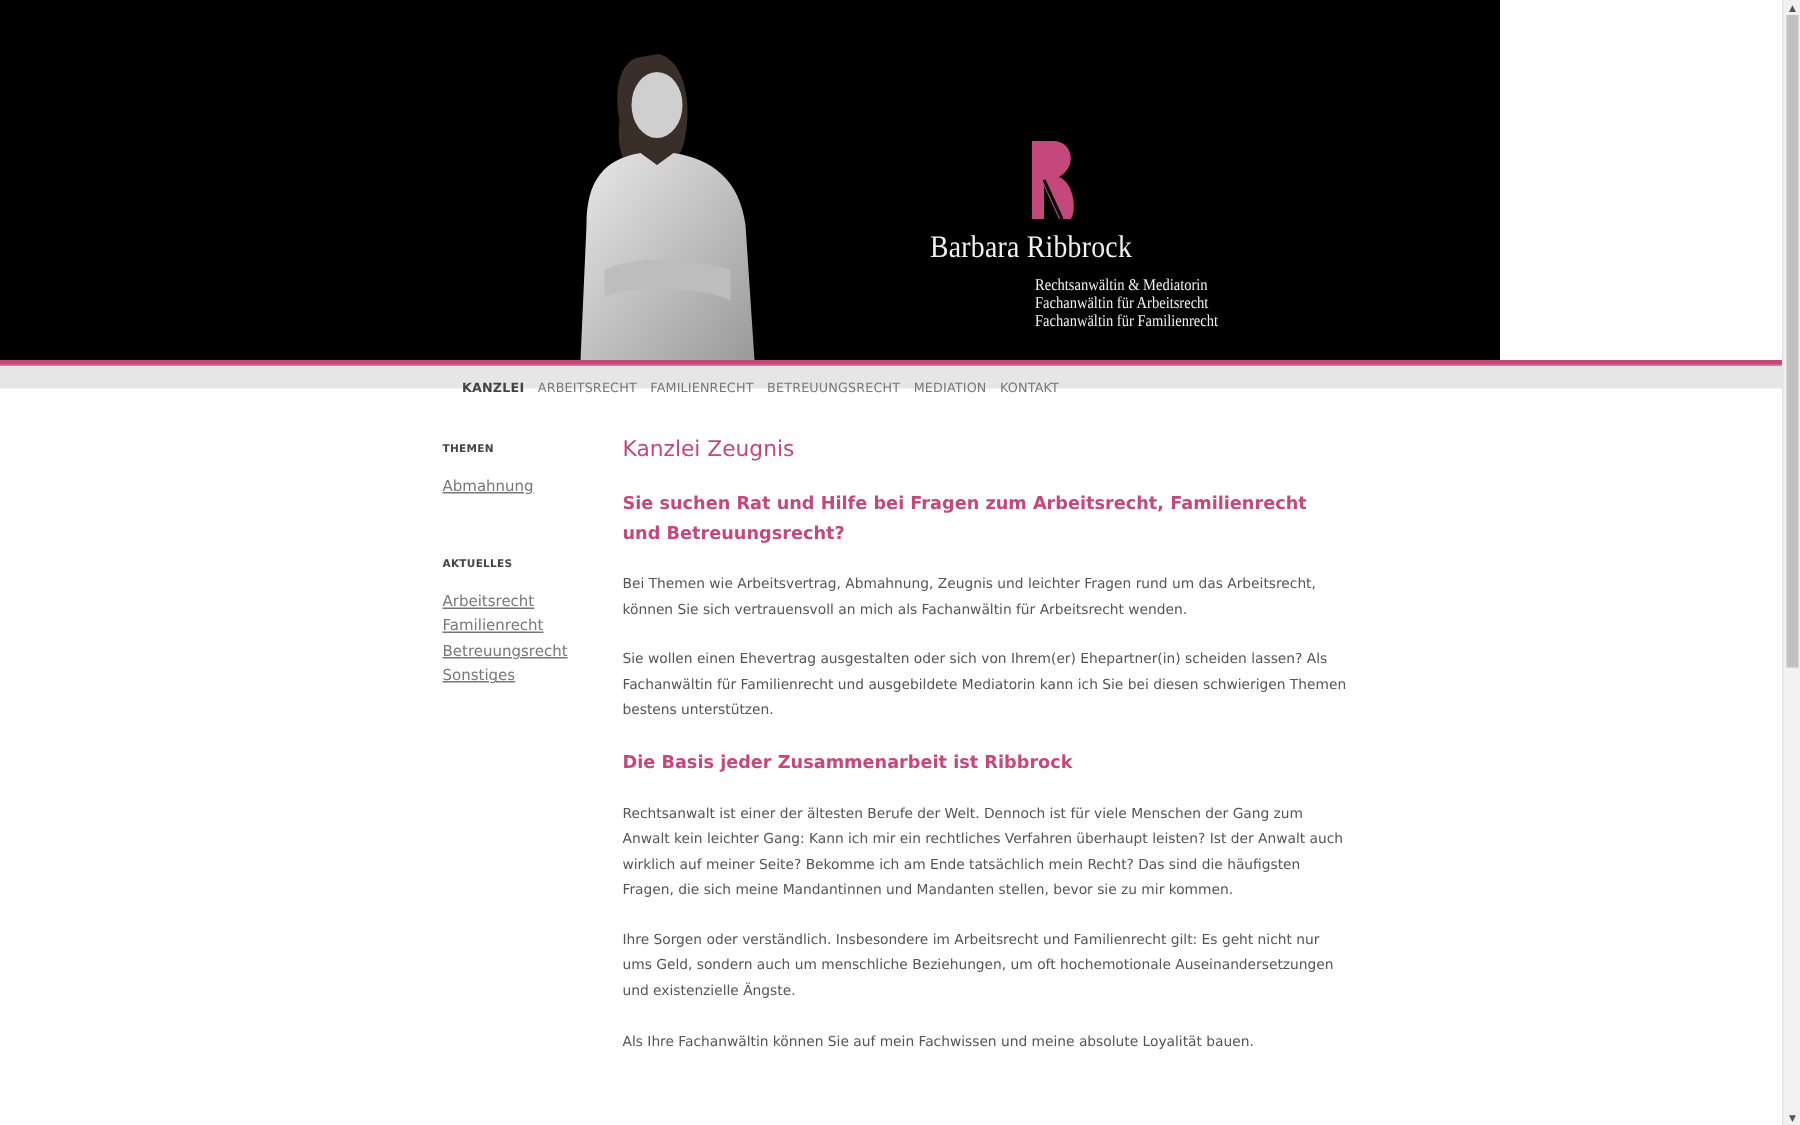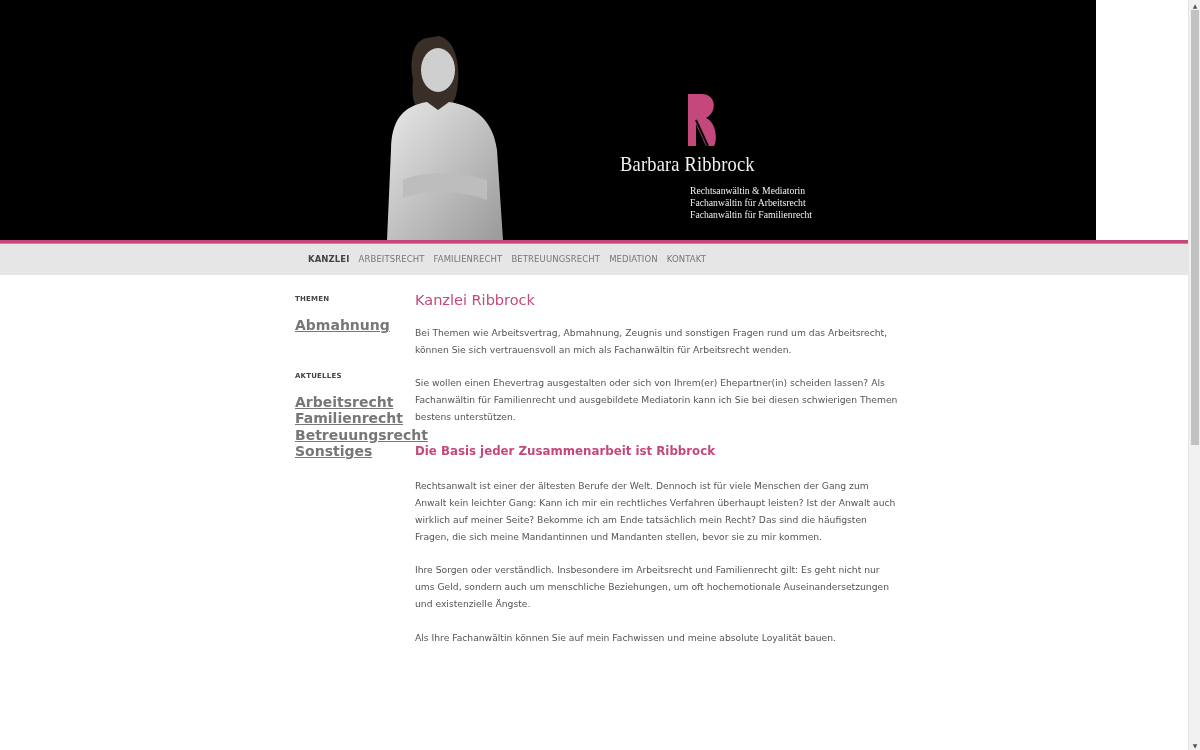--- a/index.html
+++ b/index.html
@@ -1,20 +1,20 @@
 <!DOCTYPE html>
 <html><head>
   <meta charset="utf-8">
   <style>
     * { box-sizing: border-box; margin: 0; padding: 0; }
     html, body { width: 1200px; height: 750px; overflow: hidden; background: #fff; }
     body { font-family: "DejaVu Sans", "Liberation Sans", sans-serif; color: #555; position: relative; }
 
     .header {
-      position: absolute; left: 0; top: 0; width: 1096px; height: 240px;
+      position: absolute; left: 0; top: 0; width: 1000px; height: 240px;
       background: #000; overflow: hidden;
     }
     .portrait {
       position: absolute; left: 383px; top: 30px; width: 122px; height: 210px;
     }
     .logo-mark {
       position: absolute; left: 684px; top: 92px; width: 36px; height: 56px;
     }
     .brand-name {
       position: absolute; left: 620px; top: 152px;
@@ -27,37 +27,37 @@
       font-family: "Liberation Serif", "DejaVu Serif", serif;
       font-size: 11px; line-height: 12px; color: #f2f2f2; white-space: nowrap;
       transform: scaleX(0.88); transform-origin: left top;
     }
     .pink-rule {
       position: absolute; left: 0; top: 240px; width: 1188px; height: 4px;
       background: #c5487d;
       border-bottom: 1px solid #d97aa0;
     }
     .navbar {
-      position: absolute; left: 0; top: 244px; width: 1188px; height: 31px;
+      position: absolute; left: 0; top: 244px; width: 1188px; height: 15px;
       background: #e6e6e6;
       text-decoration: underline;
     }
     .nav {
       position: absolute; left: 308px; top: 10px; display: flex; gap: 0;
       font-size: 8.5px; letter-spacing: 0.1px;
     }
     .nav a {
       color: #777; text-decoration: none; margin-right: 9px; text-transform: uppercase; white-space: nowrap;
     }
     .nav a.active { color: #444; font-weight: bold; }
 
     .sidebar { position: absolute; left: 295px; top: 295px; width: 100px; }
     .side-heading { font-size: 7px; font-weight: bold; color: #444; letter-spacing: 0.2px; }
     .side-list { list-style: none; margin-top: 14px; }
-    .side-list li { font-size: 14px; line-height: 16.6px; font-weight: bold; }
+    .side-list li { font-size: 10px; line-height: 16.6px; }
     .side-list a { color: #777; text-decoration: underline; }
     .side-block2 { margin-top: 38px; }
 
     .main { position: absolute; left: 415px; top: 292px; width: 485px; }
     .page-title { font-size: 14.5px; color: #c5487d; font-weight: normal; }
     h2.sec {
       font-size: 11.8px; color: #c5487d; font-weight: bold; line-height: 20px;
     }
     p.body {
       font-size: 9.2px; line-height: 16.8px; color: #555;
@@ -139,23 +139,24 @@
     <ul class="side-list">
       <li><a href="#">Arbeitsrecht</a></li>
       <li><a href="#">Familienrecht</a></li>
       <li><a href="#">Betreuungsrecht</a></li>
       <li><a href="#">Sonstiges</a></li>
     </ul>
   </div>
 </aside>
 
 <main class="main">
-  <h1 class="page-title">Kanzlei Ribbrock</h1>
+  <h1 class="page-title">Kanzlei Zeugnis</h1>
 
-  <p class="body p-1">Bei Themen wie Arbeitsvertrag, Abmahnung, Zeugnis und sonstigen Fragen rund um das Arbeitsrecht, können Sie sich vertrauensvoll an mich als Fachanwältin für Arbeitsrecht wenden.</p>
+  <h2 class="sec h-1">Sie suchen Rat und Hilfe bei Fragen zum Arbeitsrecht, Familienrecht und Betreuungsrecht?</h2>
+  <p class="body p-1">Bei Themen wie Arbeitsvertrag, Abmahnung, Zeugnis und leichter Fragen rund um das Arbeitsrecht, können Sie sich vertrauensvoll an mich als Fachanwältin für Arbeitsrecht wenden.</p>
   <p class="body p-2">Sie wollen einen Ehevertrag ausgestalten oder sich von Ihrem(er) Ehepartner(in) scheiden lassen? Als Fachanwältin für Familienrecht und ausgebildete Mediatorin kann ich Sie bei diesen schwierigen Themen bestens unterstützen.</p>
 
   <h2 class="sec h-2">Die Basis jeder Zusammenarbeit ist Ribbrock</h2>
   <p class="body p-3">Rechtsanwalt ist einer der ältesten Berufe der Welt. Dennoch ist für viele Menschen der Gang zum Anwalt kein leichter Gang: Kann ich mir ein rechtliches Verfahren überhaupt leisten? Ist der Anwalt auch wirklich auf meiner Seite? Bekomme ich am Ende tatsächlich mein Recht? Das sind die häufigsten Fragen, die sich meine Mandantinnen und Mandanten stellen, bevor sie zu mir kommen.</p>
   <p class="body p-4">Ihre Sorgen oder verständlich. Insbesondere im Arbeitsrecht und Familienrecht gilt: Es geht nicht nur ums Geld, sondern auch um menschliche Beziehungen, um oft hochemotionale Auseinandersetzungen und existenzielle Ängste.</p>
 
   <p class="body p-5">Als Ihre Fachanwältin können Sie auf mein Fachwissen und meine absolute Loyalität bauen.</p>
 
 </main>
 

